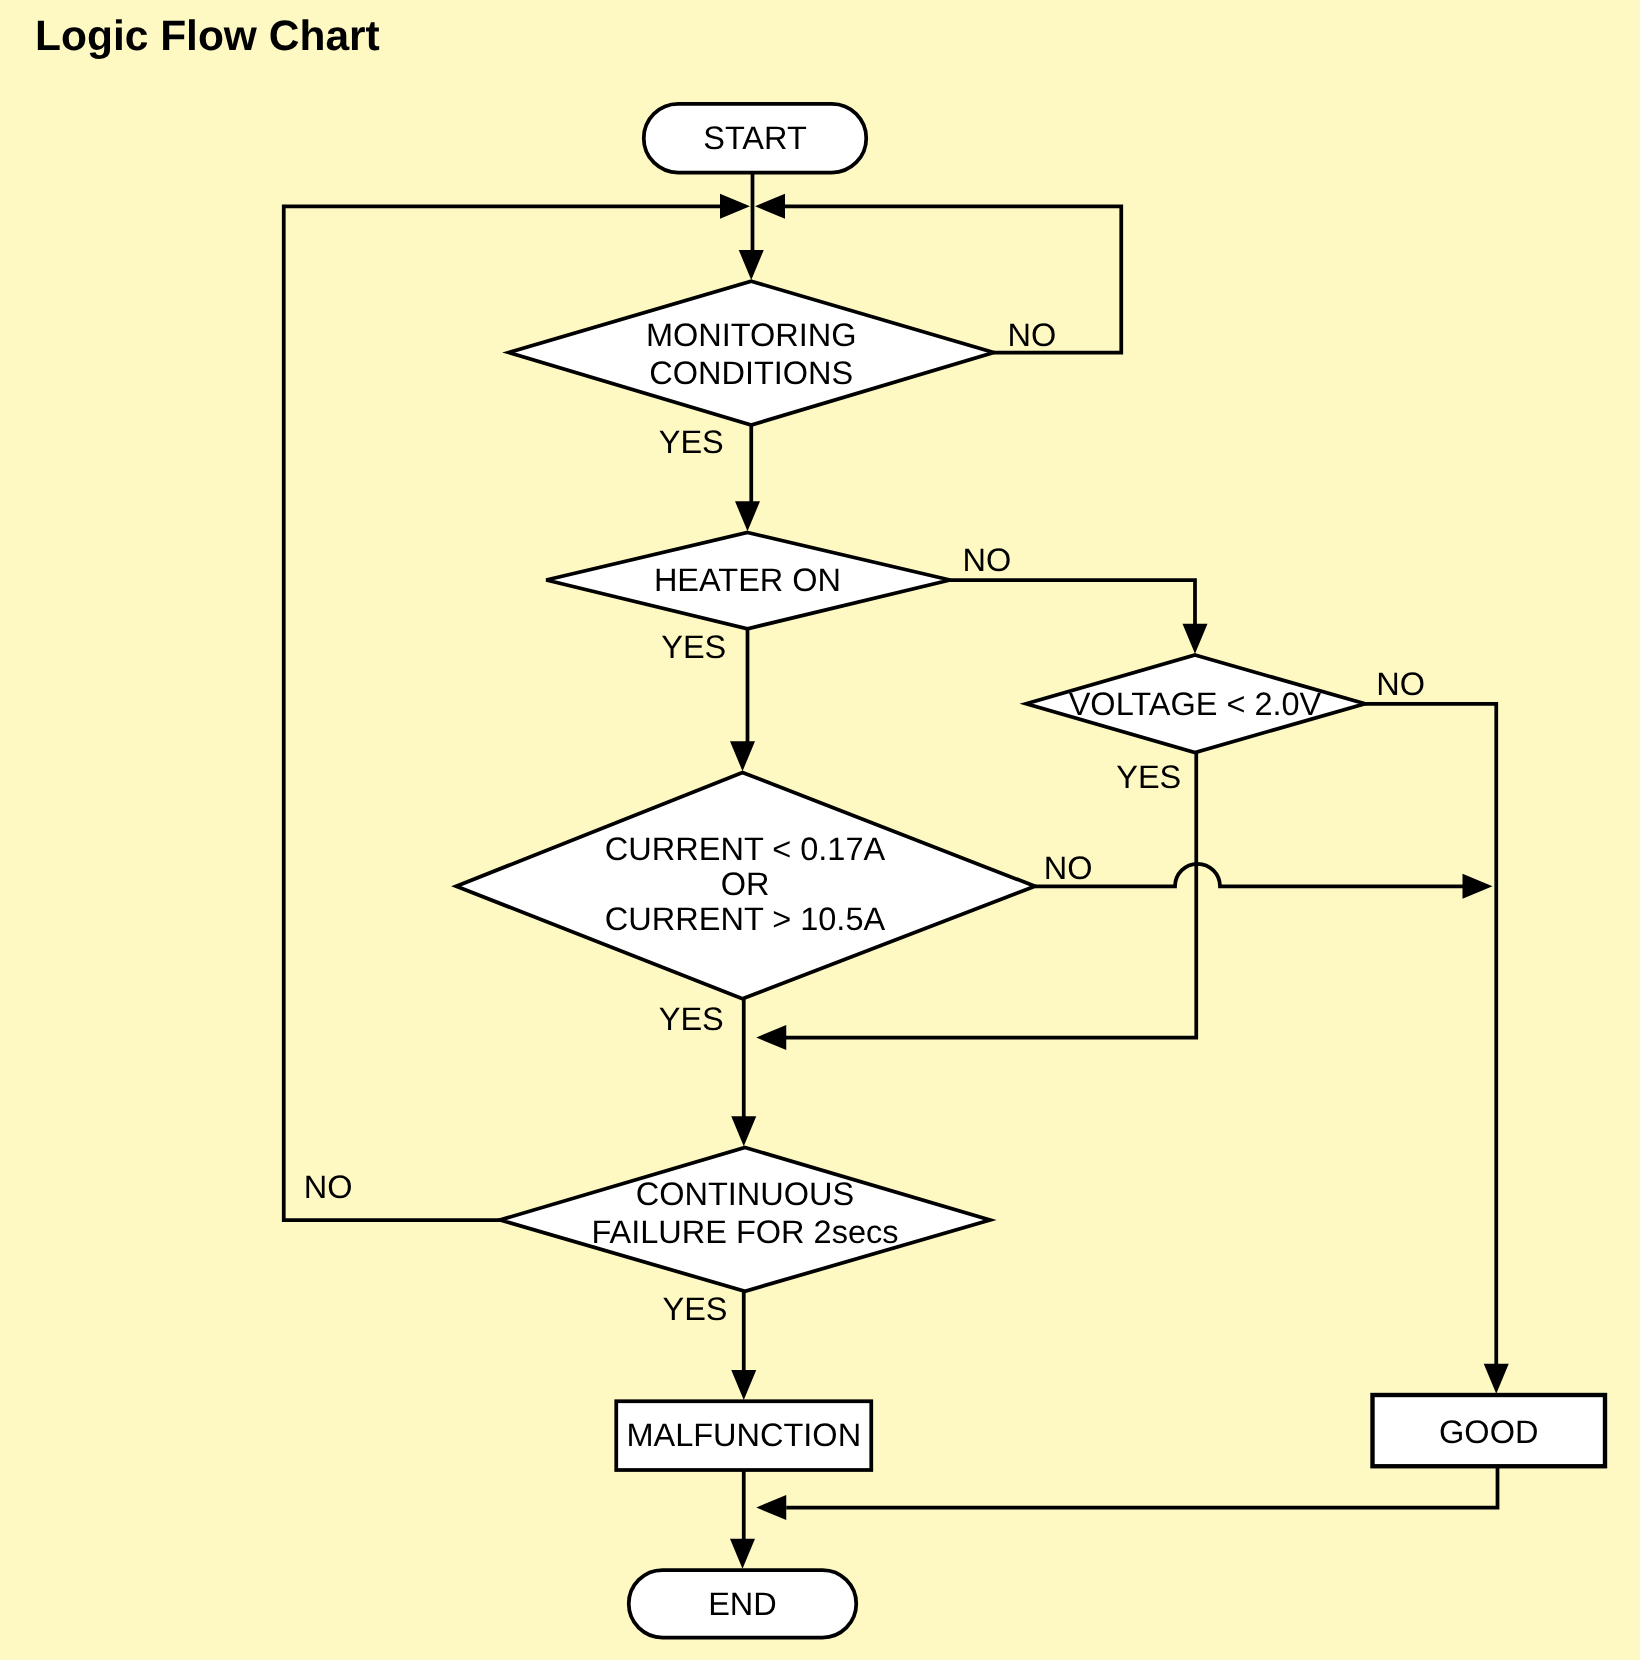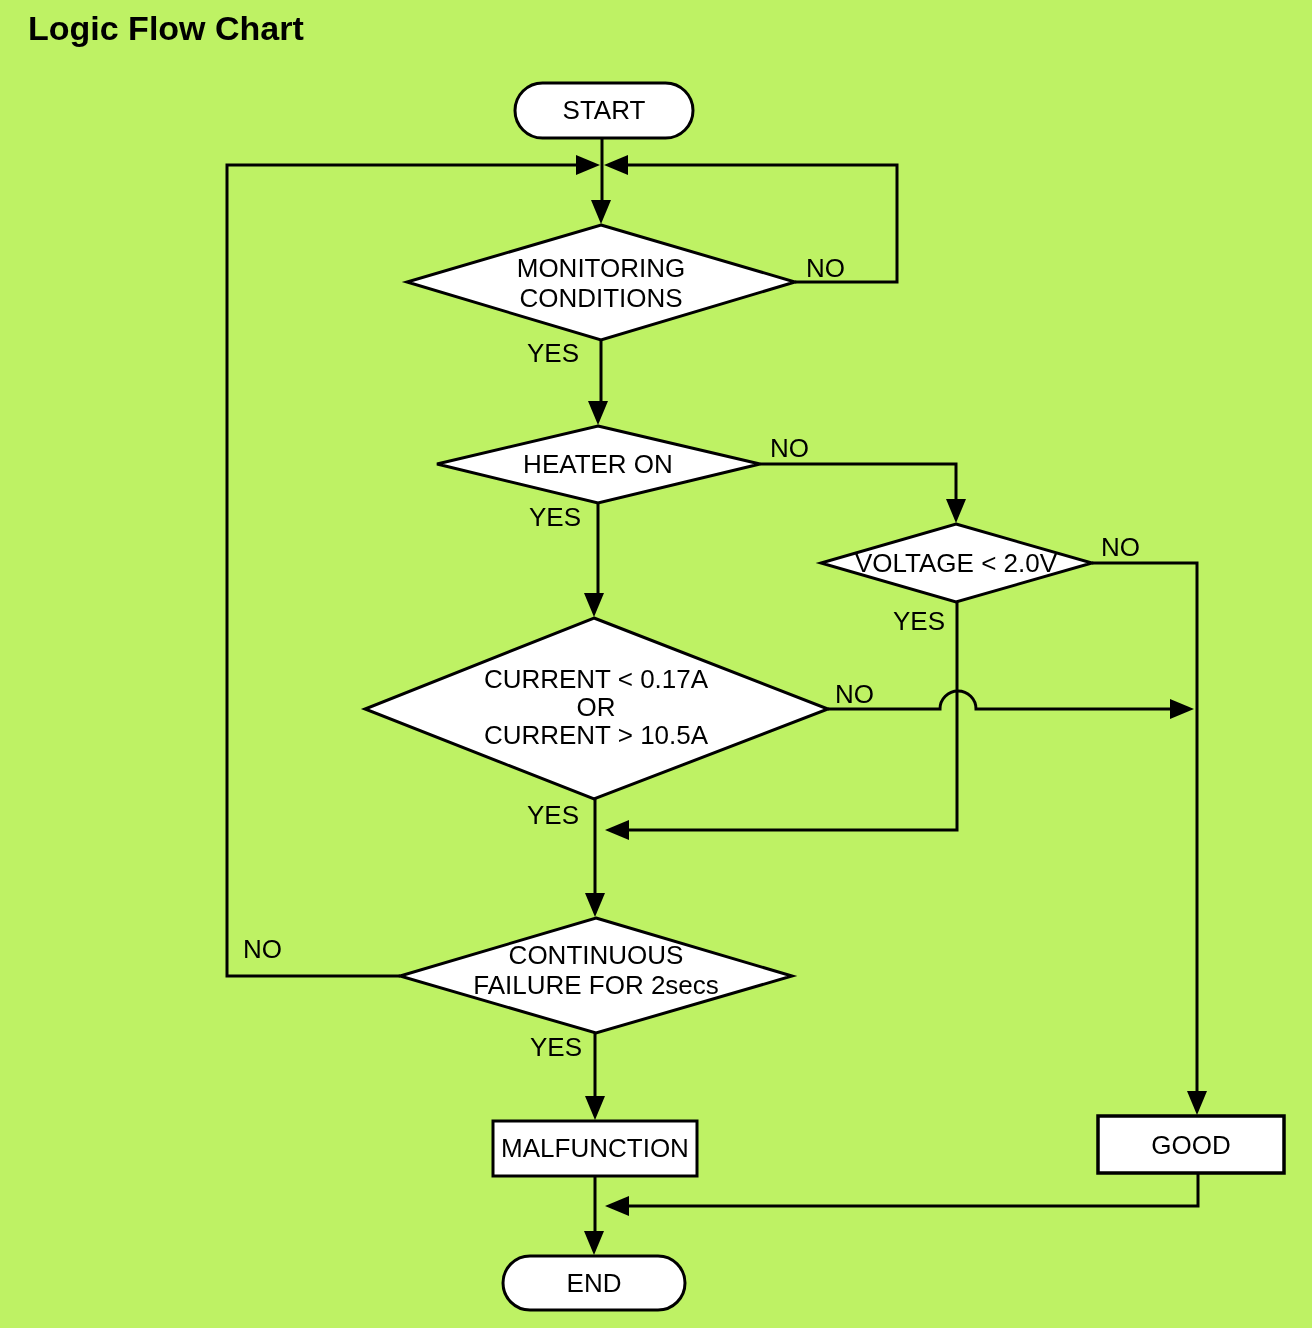--- a/index.html
+++ b/index.html
@@ -4,21 +4,21 @@
 <style>
   html, body {
     margin: 0;
     padding: 0;
     background: #ffffff;
   }
   .page {
     position: relative;
     width: 1312px;
     height: 1328px;
-    background: #bef264;
+    background: #fef9c3;
     overflow: hidden;
   }
   svg { display: block; }
   .edge {
     fill: none;
     stroke: #000000;
     stroke-width: 3;
     stroke-linejoin: miter;
   }
   .shape {

